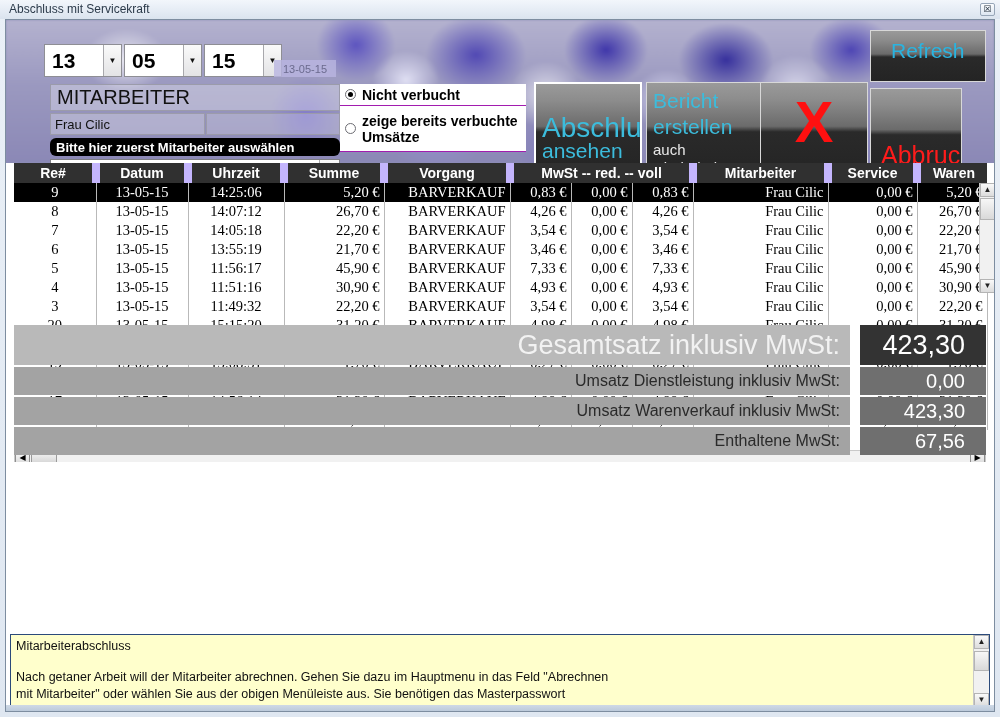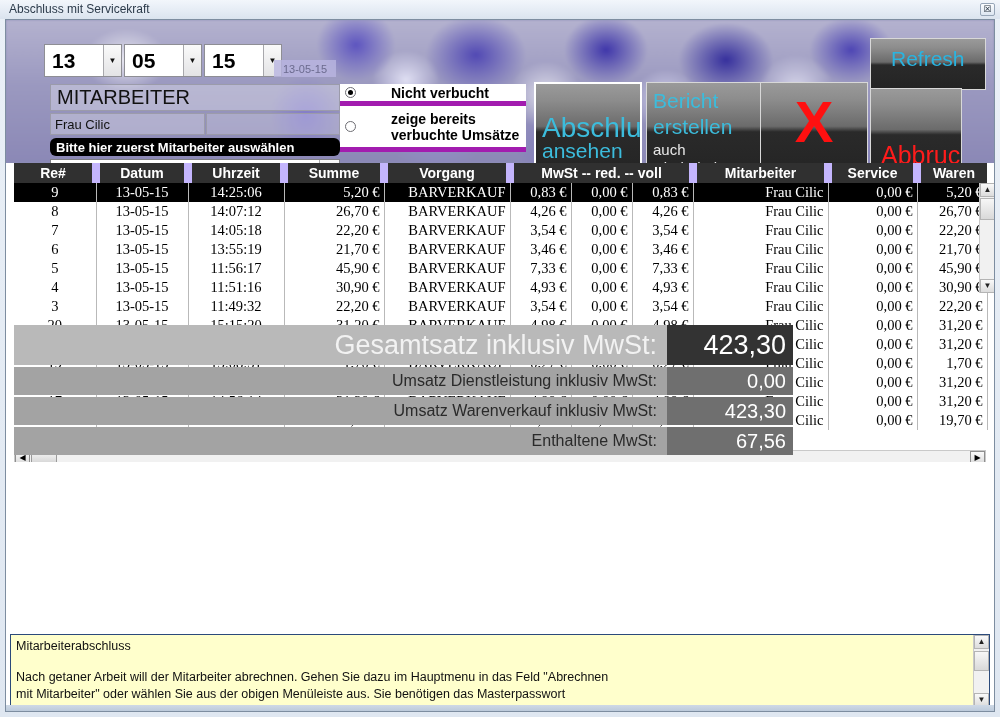--- a/index.html
+++ b/index.html
@@ -153,24 +153,23 @@
     font-size: 9px; color:#111;
   }
 
   
   #radio-group {
     position: absolute; left: 334px; top: 64px;
     width: 186px;
   }
   .radio-row {
     background: #ffffff;
-    border-bottom: 5px solid #a21caf;
+    border-bottom: 1px solid #a21caf;
     display: flex; align-items: flex-start;
     padding: 3px 4px 3px 5px;
-    gap: 29px;
   }
   .radio-row.r1 { height: 22px; align-items:center; }
   .radio-row.r2 { height: 46px; align-items:center; }
   .radio-dot {
     width: 11px; height: 11px; border-radius: 50%;
     border: 1px solid #6d6d73; background: #fff;
     flex: 0 0 auto; margin-right: 6px; position: relative;
   }
   .radio-dot.on::after {
     content:''; position:absolute; left:2px; top:2px;
@@ -198,21 +197,21 @@
   #btn-bericht .l4 { top: 76px; font-size: 15px; color: #e8e8e8; }
 
   #btn-standby { left: 754px; top: 62px; width: 108px; height: 96px; }
   #btn-standby .x {
     position:absolute; left:0; right:0; top: 10px;
     text-align:center; font-size: 58px; line-height: 58px;
     color: #ff1010; font-weight: bold;
   }
   #btn-standby .l1 { top: 78px; left: 2px; font-size: 15px; color: #2ab4e0; }
 
-  #btn-refresh { left: 864px; top: 18px; width: 116px; height: 52px; }
+  #btn-refresh { left: 864px; top: 10px; width: 116px; height: 52px; }
   #btn-refresh .l1 { top: 8px; left: 20px; font-size: 21px; color: #2ab4e0; }
 
   #btn-abbruch { left: 864px; top: 68px; width: 92px; height: 90px; }
   #btn-abbruch .l1 { top: 52px; left: 10px; font-size: 25px; color: #ff1c1c; }
 
   
   #grid {
     position: absolute; left: 0; top: 143px; width: 988px; height: 155px;
   }
   #grid-wrap {
@@ -290,29 +289,29 @@
   #grid-hscroll .thumb-h {
     position:absolute; left:16px; top:0; width:26px; height:13px;
     background: linear-gradient(to bottom,#f5f5f5,#d6d6d6);
     border:1px solid #9a9a9a;
   }
 
   
   #totals {
     position: absolute; left: 8px; top: 305px; width: 972px; height: 132px;
   }
-  .trow { position: relative; width: 779px; display:flex; }
+  .trow { position: relative; width: 972px; display:flex;gap:10px; }
   .trow .lbl {
     flex: 1; display:flex; align-items:center; justify-content:flex-end;
     padding-right: 10px;
     font-family: "Liberation Sans", sans-serif;
   }
   .trow .val {
     width: 126px; display:flex; align-items:center; justify-content:flex-end;
-    padding-right: 7px; color: #ffffff;
+    padding-right: 21px; color: #ffffff;
     font-family: "Liberation Sans", sans-serif;
   }
   #trow-0 { height: 40px; }
   #trow-0 .lbl { background: #b9b9b9; color:#f2f2f2; font-size: 27px; }
   #trow-0 .val { background: #333333; font-size: 27px; }
 
   .trow.sub { height: 28px; margin-top: 2px; }
   .trow.sub .lbl { background: #a3a3a3; color:#2a2a2a; font-size: 16px; }
   .trow.sub .val { background: #6f6f6f; font-size: 20px; }
 

